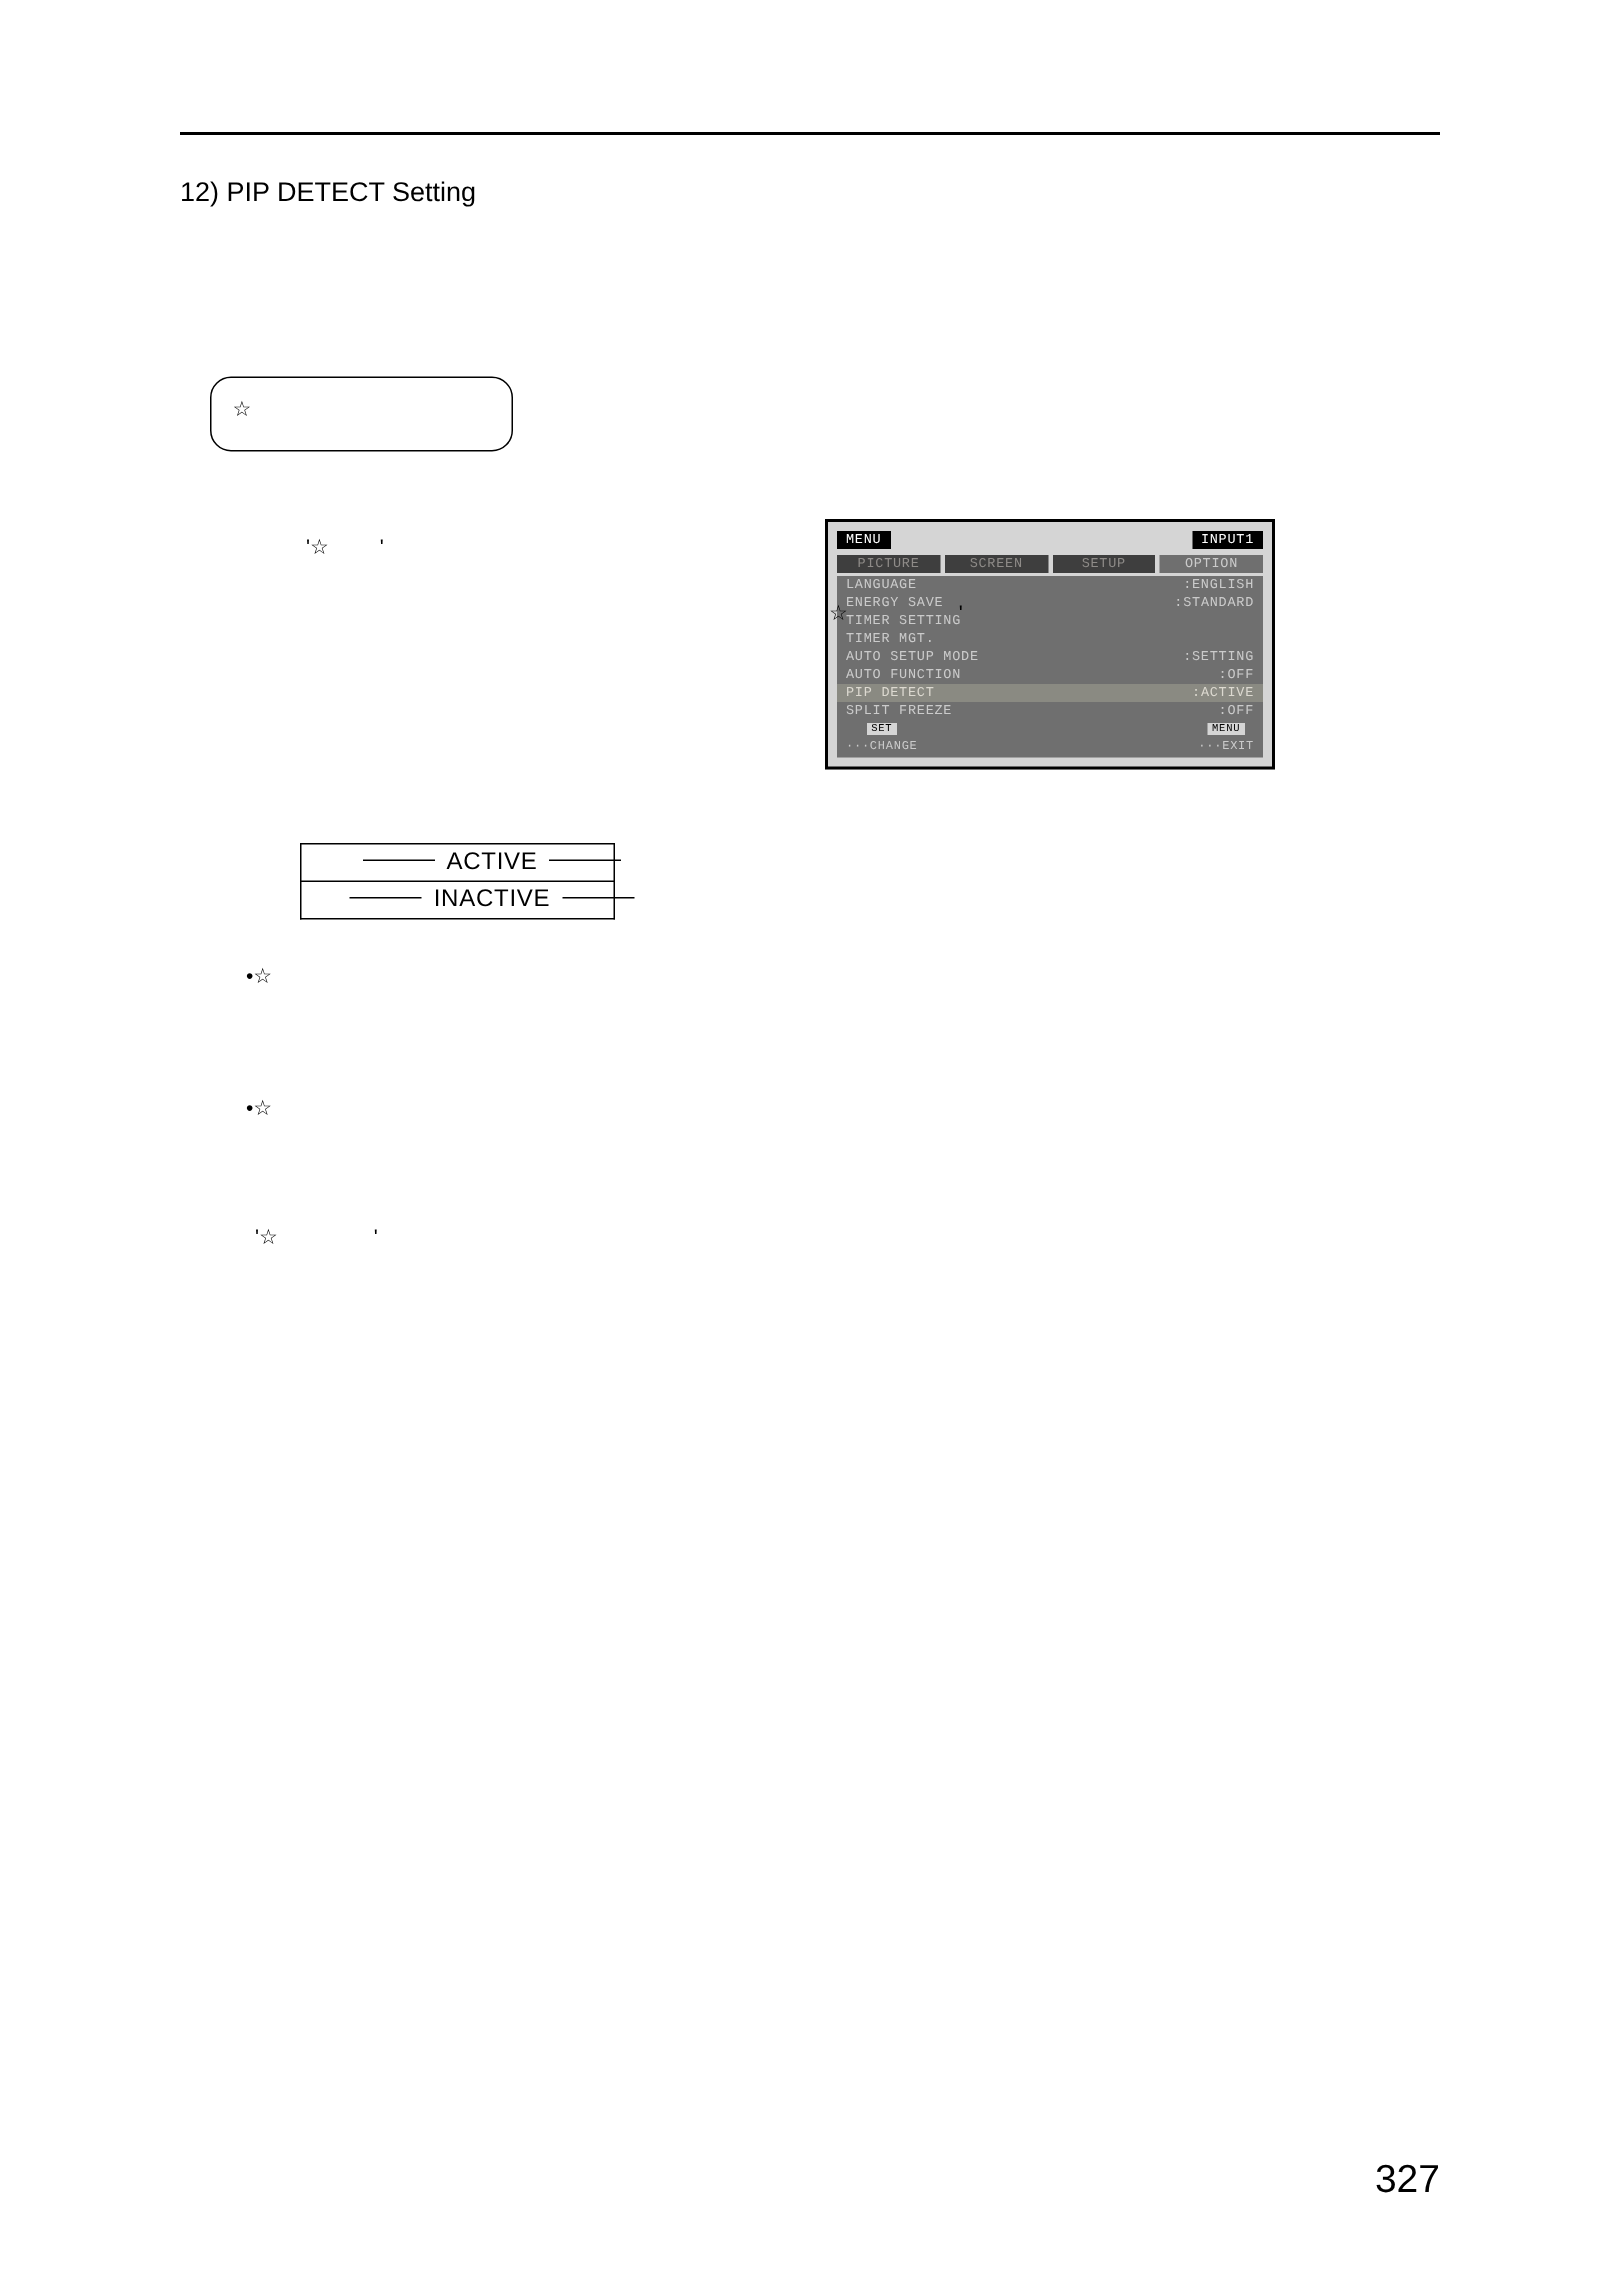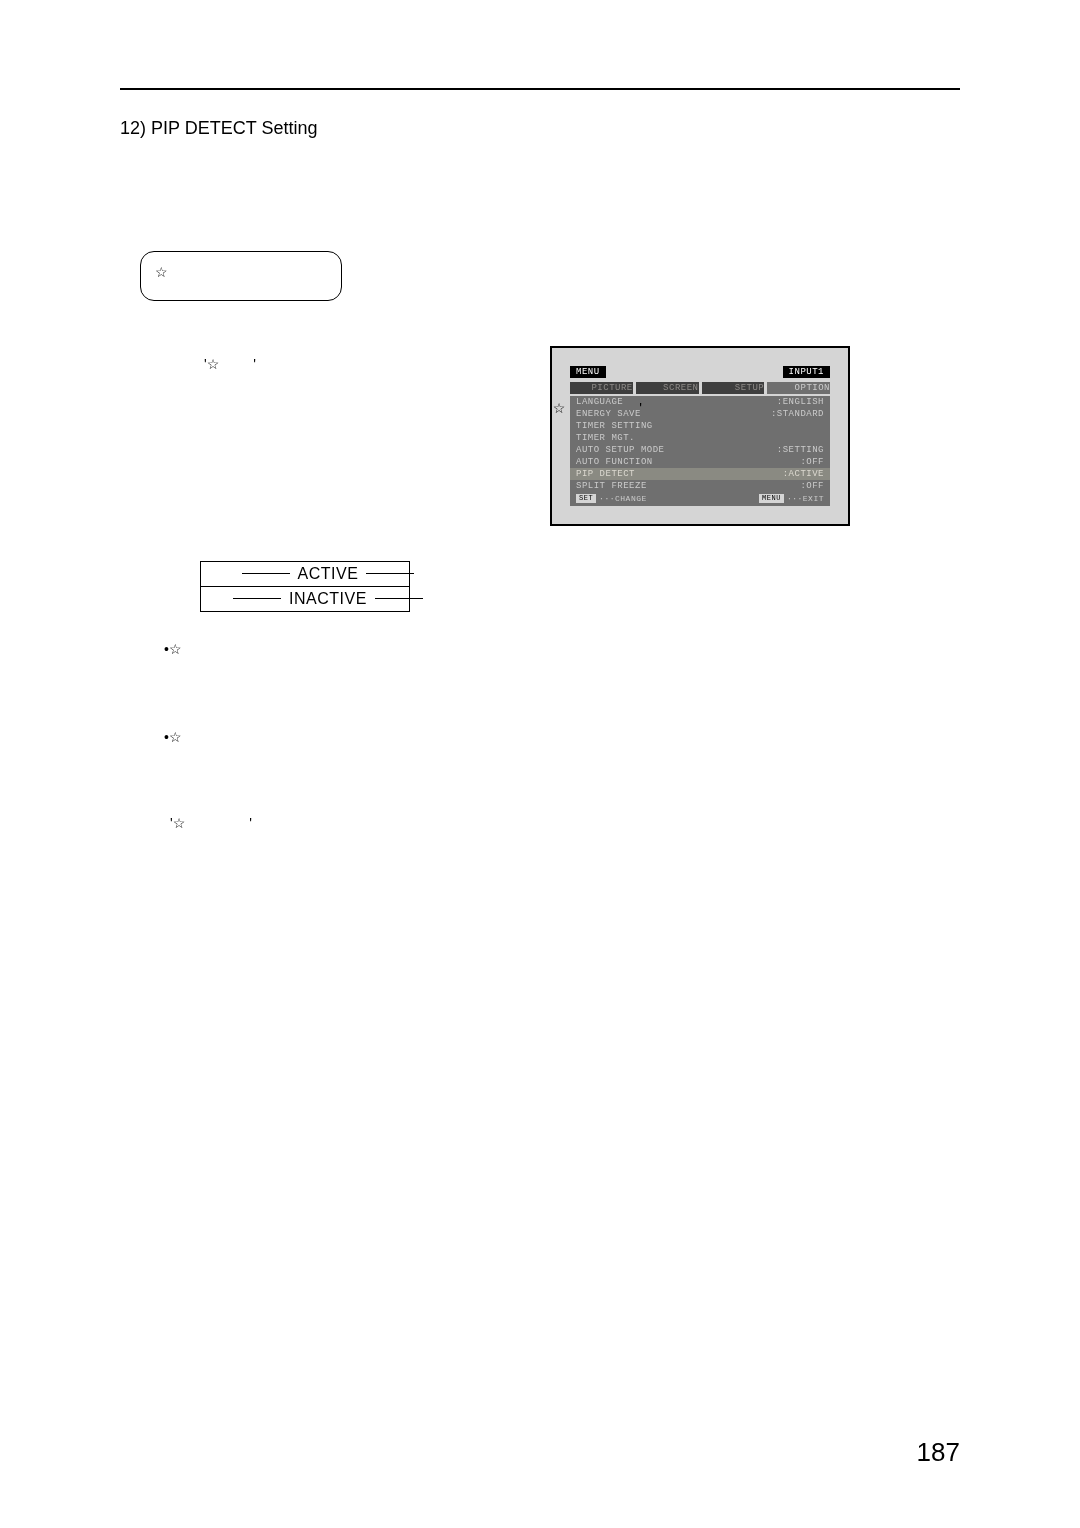--- a/index.html
+++ b/index.html
@@ -122,21 +122,21 @@
   .bullets span { display:block; margin-bottom: 68px; }
   .star-quote {
     margin-top: 10px;
     margin-left: 50px;
     font-size: 14px;
   }
 
   
   .osd-outer {
     border: 2px solid #000;
-    padding: 18px;
+    padding: 6px;
     background: #d5d5d5;
     width: 300px;
     box-sizing: border-box;
   }
   .osd {
     font-family: "Courier New", monospace;
     font-size: 10px;
     letter-spacing: 0.5px;
     color: #cbcbcb;
   }
@@ -153,21 +153,21 @@
   }
   .tab-row {
     display: flex;
     gap: 3px;
     margin-bottom: 2px;
   }
   .tab {
     flex: 1;
     background: #3e3e3e;
     color: #8e8b88;
-    text-align: right;
+    text-align: center;
     padding: 1px 0;
     font-size: 9px;
   }
   .tab.active {
     background: #6f6f6f;
     color: #cbcbcb;
   }
   .osd-body {
     background: #6f6f6f;
     padding: 0;
@@ -185,21 +185,23 @@
   .osd-footer {
     background: #6f6f6f;
     display: flex;
     justify-content: space-between;
     padding: 2px 6px 3px;
     font-size: 8px;
     color: #cbcbcb;
   }
   .osd-footer .kv {
     display: inline-flex;
+    align-items: center;
     gap: 3px;
+    flex-direction: column;
   }
   .osd-footer .key {
     background: #d5d5d5;
     color: #000;
     padding: 0 3px;
     font-size: 7px;
   }
 
   .page-num {
     position: absolute;
@@ -315,14 +317,14 @@
               <span>···EXIT</span>
             </span>
           </div>
 
         </div>
       </div>
     </div>
 
   </div>
 
-  <div class="page-num">187</div>
+  <div class="page-num">327</div>
 </div>
 
 </body></html>

